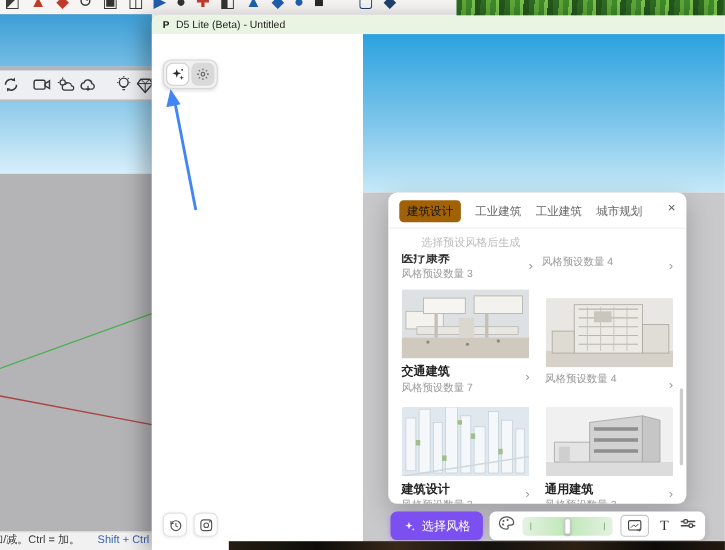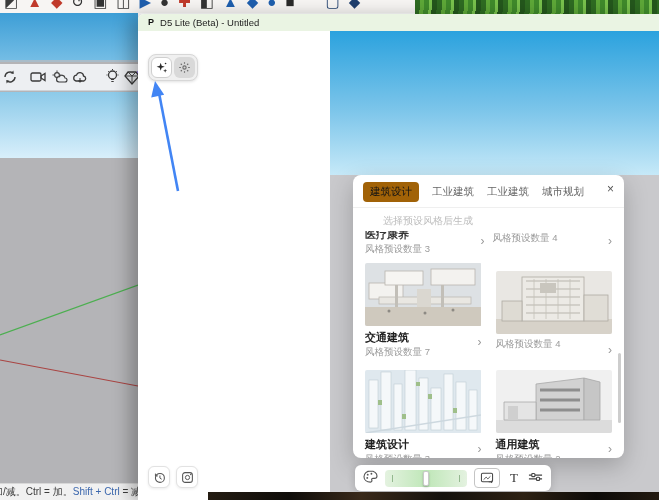--- a/index.html
+++ b/index.html
@@ -22,21 +22,21 @@
   .su-viewport { position:absolute; left:0; top:13px; width:138px; height:487px; background:#b4b4b7; }
   .sky-band { position:absolute; left:0; top:0; width:100%; height:49px; background:linear-gradient(180deg,#3d9ed6,#74bde5); border-bottom:2px solid #a9bcc9; }
   .su-toolbar2 { position:absolute; left:0; top:51px; width:100%; height:27px; background:#edeff2; border-bottom:1px solid #cfd3d8; display:flex; align-items:center; gap:4px; padding-left:2px; overflow:hidden; }
   .su-toolbar2 .sep { width:1px; height:16px; background:#b9bdc2; margin:0 2px; }
   .su-toolbar2 svg { display:block; }
   .sphere { width:15px; height:15px; border-radius:50%; background:repeating-linear-gradient(45deg,#5a2bc4 0 2px,#171717 2px 4px,#8a63e0 4px 6px); }
   .sky2 { position:absolute; left:0; top:79px; width:100%; height:66px; background:linear-gradient(180deg,#8ccae9,#d8effb); }
   .axes-svg { position:absolute; left:0; top:145px; width:138px; height:325px; }
   .su-statusbar { position:absolute; left:0; bottom:0; width:100%; height:17px; background:#f1f1f1; border-top:1px solid #d8d8d8; font-size:10px; line-height:16px; white-space:nowrap; overflow:hidden; color:#3c3c3c; padding-left:0; }
   .su-statusbar .inner { margin-left:-7px; }
-  .st-blue { color:#3a66ad; }
+  .st-blue { color:#3a66ad;margin-left:16px; }
 
   
   .d5-window { position:absolute; left:138px; top:14px; width:521px; height:486px; border-radius:6px 0 0 0; box-shadow:-8px 2px 18px rgba(0,0,0,0.28); overflow:hidden; background:#fff; }
   .d5-titlebar { height:17px; background:#eaf4e3; display:flex; align-items:center; gap:6px; padding-left:10px; }
   .d5-logo { font-size:9px; font-weight:bold; color:#111; line-height:9px; }
   .d5-title { font-size:9.5px; color:#222;text-align:center; }
   .d5-body { display:flex; height:469px; }
   .d5-left { width:192px; background:#fff; position:relative; }
   .d5-view { flex:1; display:flex; flex-direction:column; }
   .view-sky { height:144px; background:linear-gradient(180deg,#2ba2de 0%,#7cc5ea 55%,#c6e9f8 100%); }
@@ -351,20 +351,27 @@
               <span class="chev">›</span>
             </div>
           </div>
 
         </div>
       </div>
       <div class="panel-scrollbar"></div>
     </div>
 
     <div class="bottom-bar">
+      <div class="style-btn">
+        <svg width="11" height="11" viewBox="0 0 16 16">
+            <path d="M7 2l1.2 3.8L12 7 8.2 8.2 7 12 5.8 8.2 2 7l3.8-1.2z" fill="#fff"></path>
+            <path d="M12.5 10l.5 1.5 1.5.5-1.5.5-.5 1.5-.5-1.5-1.5-.5 1.5-.5z" fill="#fff"></path>
+          </svg>
+        <span>选择风格</span>
+      </div>
       <div class="tool-strip">
         <span>
           <svg width="15" height="13" viewBox="0 0 16 14">
               <path d="M8 1C4 1 1 3.8 1 7.2 1 10.6 4 13 8 13c1 0 1.6-.6 1.6-1.3 0-.6-.4-.9-.4-1.5 0-.7.6-1.2 1.4-1.2h1.6C13.9 9 15 7.9 15 6.4 15 3.3 11.8 1 8 1z" fill="none" stroke="#555" stroke-width="1.2"></path>
               <circle cx="5" cy="5" r="1" fill="#555"></circle>
               <circle cx="9" cy="4" r="1" fill="#555"></circle>
               <circle cx="4.5" cy="8.5" r="1" fill="#555"></circle>
             </svg>
         </span>
         <div class="slider">

